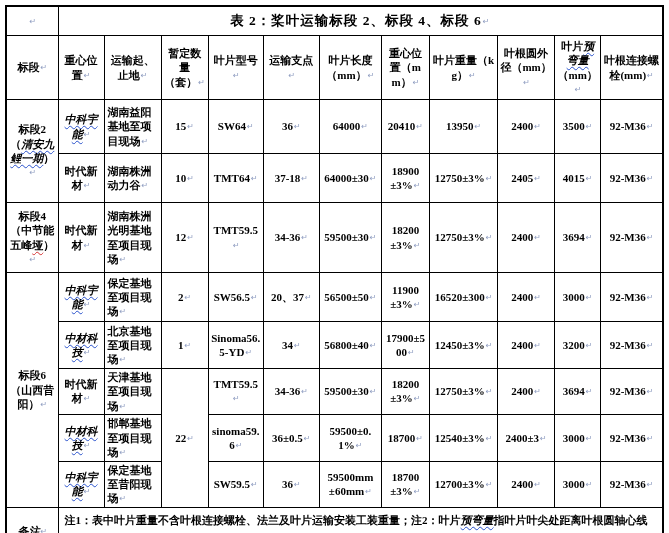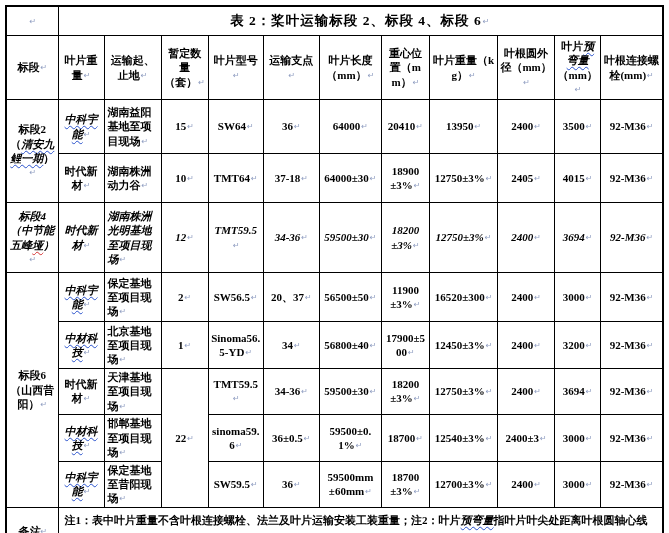--- a/index.html
+++ b/index.html
@@ -23,21 +23,21 @@
   td{
     border:1px solid var(--border);
     text-align:center;vertical-align:middle;
     font-size:11px;font-weight:bold;line-height:1.3;
     padding:1px 2px;word-break:break-all;overflow:hidden;
   }
   tr:nth-child(1) td{height:26px;}
   tr:nth-child(2) td{height:61px;}
   tr:nth-child(3) td{height:51px;}
   tr:nth-child(4) td{height:46px;}
-  tr:nth-child(5) td{height:67px;font-style:italic;}
+  tr:nth-child(5) td{height:67px;}
   tr:nth-child(6) td{height:46px;}
   tr:nth-child(7) td{height:44px;}
   tr:nth-child(8) td{height:40px;}
   tr:nth-child(9) td{height:44px;}
   tr:nth-child(10) td{height:39px;}
   tr:nth-child(11) td{height:42px;}
   td.title-cell{font-size:13.5px;letter-spacing:1px;margin-top:12px;}
   td.loc{text-align:left;padding-left:3px;}
   td.note{text-align:left;padding:2px 6px;line-height:1.9;word-break:normal;}
   .wavy-blue{
@@ -76,21 +76,21 @@
         <col style="width:46px">
         <col style="width:62px">
     </colgroup>
     <tbody>
         <tr>
           <td><span class="pm">↵</span></td>
           <td colspan="11" class="title-cell"><span>表 2：桨叶运输标段 2、标段 4、标段 6</span><span class="pm">↵</span></td>
         </tr>
         <tr>
           <td><span>标段</span><span class="pm">↵</span></td>
-          <td><span>叶片重量</span><span class="pm">↵</span></td>
+          <td><span>重心位置</span><span class="pm">↵</span></td>
           <td><span>运输起、止地</span><span class="pm">↵</span></td>
           <td><span>暂定数量（套）</span><span class="pm">↵</span></td>
           <td><span>叶片型号</span><span class="pm">↵</span></td>
           <td><span>运输支点</span><span class="pm">↵</span></td>
           <td><span>叶片长度（mm）</span><span class="pm">↵</span></td>
           <td><span>重心位置（mm）</span><span class="pm">↵</span></td>
           <td><span>叶片重量（kg）</span><span class="pm">↵</span></td>
           <td><span>叶根圆外径（mm）</span><span class="pm">↵</span></td>
           <td><span>叶片</span><span class="wavy-blue">预弯量</span><span>（mm）</span><span class="pm">↵</span></td>
           <td><span>叶根连接螺栓(mm)</span><span class="pm">↵</span></td>

